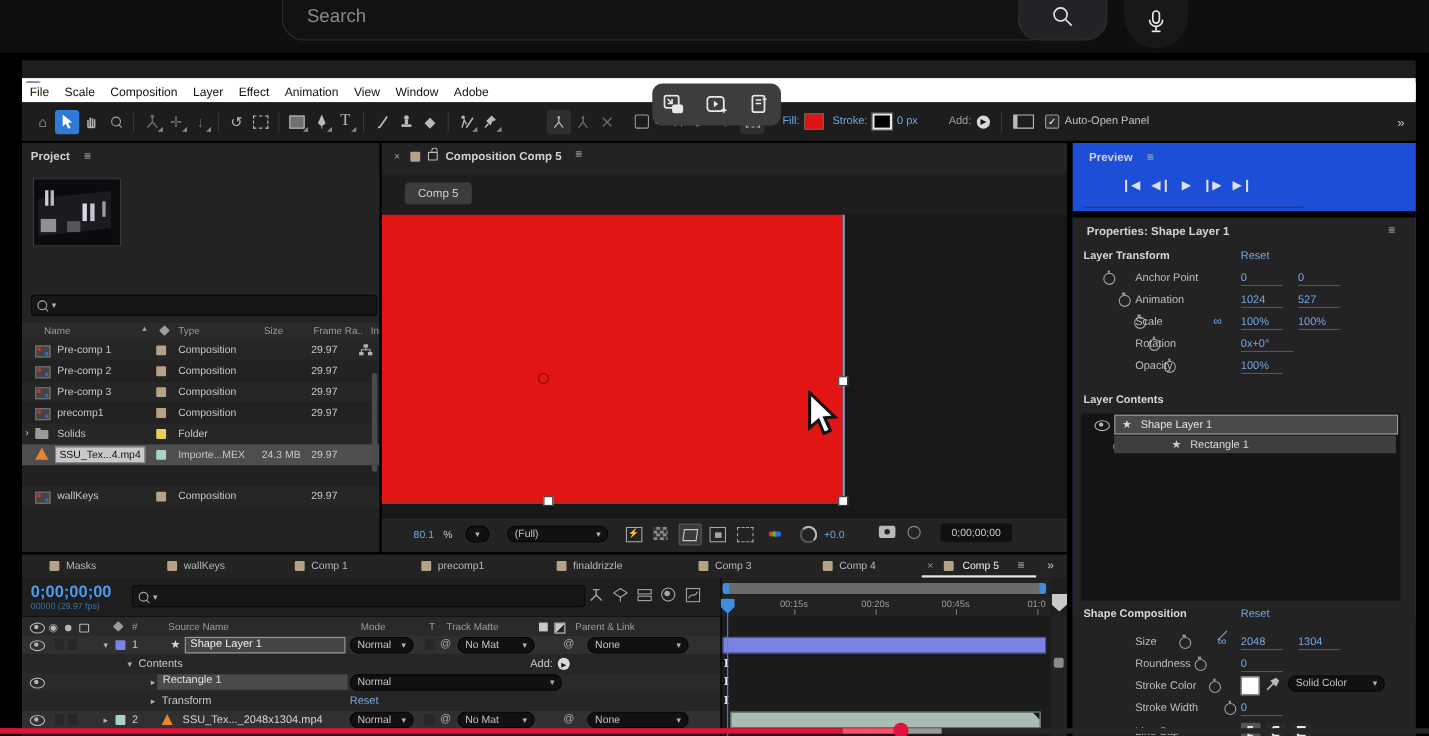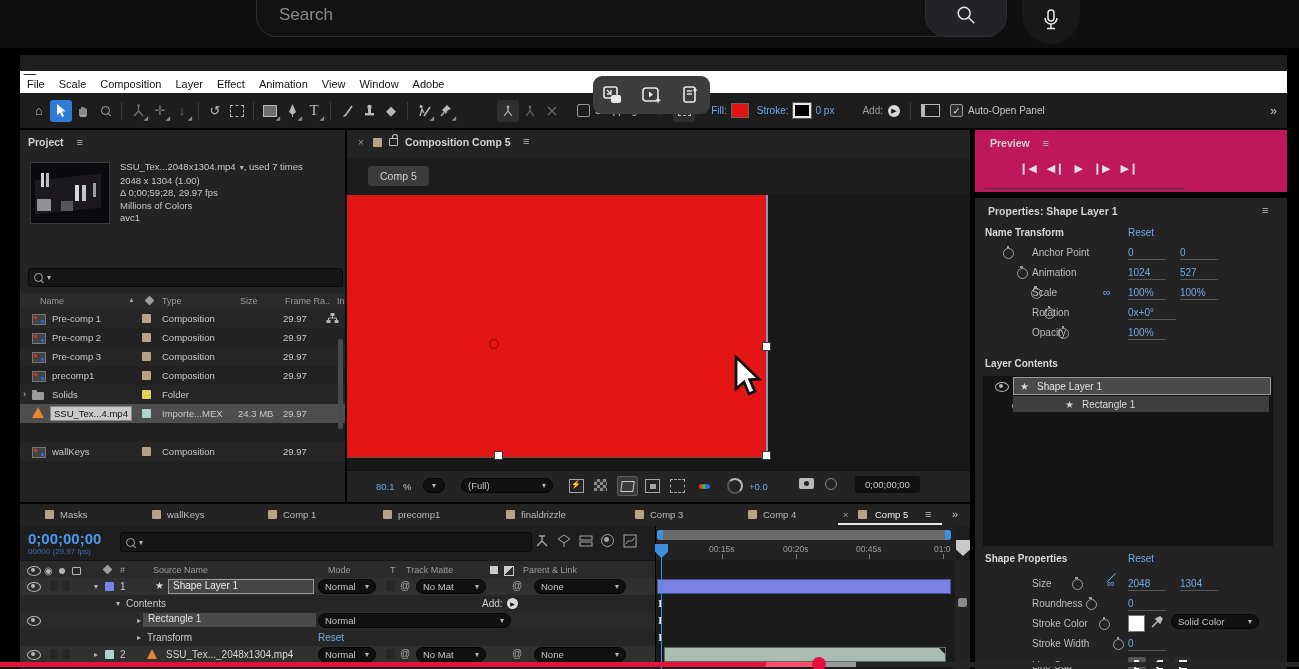--- a/index.html
+++ b/index.html
@@ -239,27 +239,20 @@
       <div class="abs" style="left:4px;top:14px;width:66px;height:34px;background:#1c1a20;transform:skewY(-6deg)"></div>
       <div class="abs" style="left:10px;top:10px;width:3px;height:14px;background:#cfcfd8"></div>
       <div class="abs" style="left:15px;top:10px;width:3px;height:14px;background:#b9b9c4"></div>
       <div class="abs" style="left:44px;top:22px;width:4px;height:16px;background:#d8d8df"></div>
       <div class="abs" style="left:51px;top:22px;width:4px;height:16px;background:#c4c4cc"></div>
       <div class="abs" style="left:62px;top:20px;width:3px;height:14px;background:#9d9da6"></div>
       <div class="abs" style="left:6px;top:36px;width:14px;height:12px;background:#8f8f98"></div>
       <div class="abs" style="left:30px;top:38px;width:12px;height:10px;background:#55555e"></div>
     </div>
 
-    <div class="abs nw" style="left:100px;top:31px;line-height:12.5px;font-size:9.5px;color:#c9c9c9">
-      <div><span>SSU_Tex...2048x1304.mp4</span><span class="car">▾</span><span>, used 7 times</span></div>
-      <div>2048 x 1304 (1.00)</div>
-      <div>Δ 0;00;59;28, 29.97 fps</div>
-      <div>Millions of Colors</div>
-      <div>avc1</div>
-    </div>
 
     <div class="abs searchbox" style="left:8px;top:138px;width:308px;height:17px">
       <span class="mag"></span>
         <span class="car">▾</span>
     </div>
 
     <div class="abs" style="left:0;top:163px;width:325px;height:16px;background:#2a2a2a;border-bottom:1px solid #1a1a1a;color:#9c9c9c;font-size:9px">
       <span class="abs" style="left:20px;top:3px">Name</span>
       <span class="abs" style="left:108px;top:3px;font-size:7px">▲</span>
       <span class="abs" style="left:126px;top:4px;width:7px;height:7px;background:#9c9c9c;transform:rotate(45deg);border-radius:1px"></span>
@@ -381,40 +374,40 @@
       <span class="abs" style="left:380px;top:7px;width:12px;height:12px;border-radius:50%;border:2px solid #b9b9b9;border-left-color:#555;border-bottom-color:#555"></span>
       <span class="abs blue" style="left:402px;top:10px">+0.0</span>
       <span class="abs" style="left:452px;top:7px;width:15px;height:11px;background:#b9b9b9;border-radius:2px">
           <span style="position:absolute;left:5px;top:2.5px;width:5px;height:5px;border-radius:50%;background:#232323"></span>
         </span>
       <span class="abs" style="left:478px;top:7px;width:10px;height:10px;border-radius:50%;border:1.5px solid #8a8a8a"></span>
       <span class="abs" style="left:508px;top:5px;background:#101010;border-radius:3px;padding:3px 10px;color:#c9c9c9">0;00;00;00</span>
     </div>
   </div>
 
-  <div class="abs" style="left:955px;top:75px;width:312px;height:431px;background:#be185d">
+  <div class="abs" style="left:955px;top:75px;width:312px;height:431px;background:#1d4ed8">
     <div class="abs" style="left:15px;top:7px">
       <span class="panel-title">Preview</span>
       <span class="ham" style="margin-left:10px">≡</span>
     </div>
     <div class="abs" style="left:44px;top:32px;display:flex;gap:10px;align-items:center;color:#e0e0e0;font-size:11px">
       <span>❙◀</span>
       <span>◀❙</span>
       <span>▶</span>
       <span>❙▶</span>
       <span>▶❙</span>
     </div>
     <div class="abs" style="left:10px;top:58px;width:200px;height:1px;background:#3a3a3a"></div>
     <div class="abs" style="left:0;top:62px;width:312px;height:6px;background:#000"></div>
 
     <div class="abs" style="left:0;top:68px;width:312px;height:471px;background:#232323">
       <span class="abs panel-title" style="left:13px;top:7px">Properties: Shape Layer 1</span>
       <span class="abs ham" style="left:287px;top:6px">≡</span>
 
-      <span class="abs" style="left:10px;top:29px;font-weight:bold;color:#d8d8d8">Name Transform</span>
+      <span class="abs" style="left:10px;top:29px;font-weight:bold;color:#d8d8d8">Layer Transform</span>
       <span class="abs blue" style="left:153px;top:29px">Reset</span>
 
       <span class="abs sw" style="left:28px;top:50px"></span>
       <span class="abs" style="left:57px;top:49px;color:#bdbdbd">Anchor Point</span>
       <span class="abs bv" style="left:153px;top:49px;min-width:38px">0</span>
       <span class="abs bv" style="left:205px;top:49px;min-width:38px">0</span>
 
       <span class="abs sw" style="left:28px;top:70px"></span>
       <span class="abs" style="left:57px;top:69px;color:#bdbdbd">Animation</span>
       <span class="abs bv" style="left:153px;top:69px;min-width:38px">1024</span>
@@ -442,21 +435,21 @@
           <span style="color:#d8d8d8;margin-left:6px">★</span>
           <span style="margin-left:8px;color:#e3e3e3">Shape Layer 1</span>
         </div>
         <span class="abs eye" style="left:12px;top:25px"></span>
         <div class="abs" style="left:30px;top:20px;width:256px;height:16px;background:#3e3e3e;display:flex;align-items:center">
           <span style="color:#cfcfcf;margin-left:52px">★</span>
           <span style="margin-left:8px;color:#dadada">Rectangle 1</span>
         </div>
       </div>
 
-      <span class="abs" style="left:10px;top:355px;font-weight:bold;color:#d8d8d8">Shape Properties</span>
+      <span class="abs" style="left:10px;top:355px;font-weight:bold;color:#d8d8d8">Shape Composition</span>
       <span class="abs blue" style="left:153px;top:355px">Reset</span>
 
       <span class="abs sw" style="left:28px;top:381px"></span>
       <span class="abs" style="left:57px;top:380px;color:#bdbdbd">Size</span>
       <span class="abs blue" style="left:132px;top:379px;font-size:11px;position:absolute">∞<span style="position:absolute;left:2px;top:-1px;width:12px;height:12px;border-left:1.4px solid #74a8e2;transform:rotate(45deg)"></span></span>
       <span class="abs bv" style="left:153px;top:380px;min-width:38px">2048</span>
       <span class="abs bv" style="left:205px;top:380px;min-width:38px">1304</span>
 
       <span class="abs sw" style="left:28px;top:401px"></span>
       <span class="abs" style="left:57px;top:400px;color:#bdbdbd">Roundness</span>

